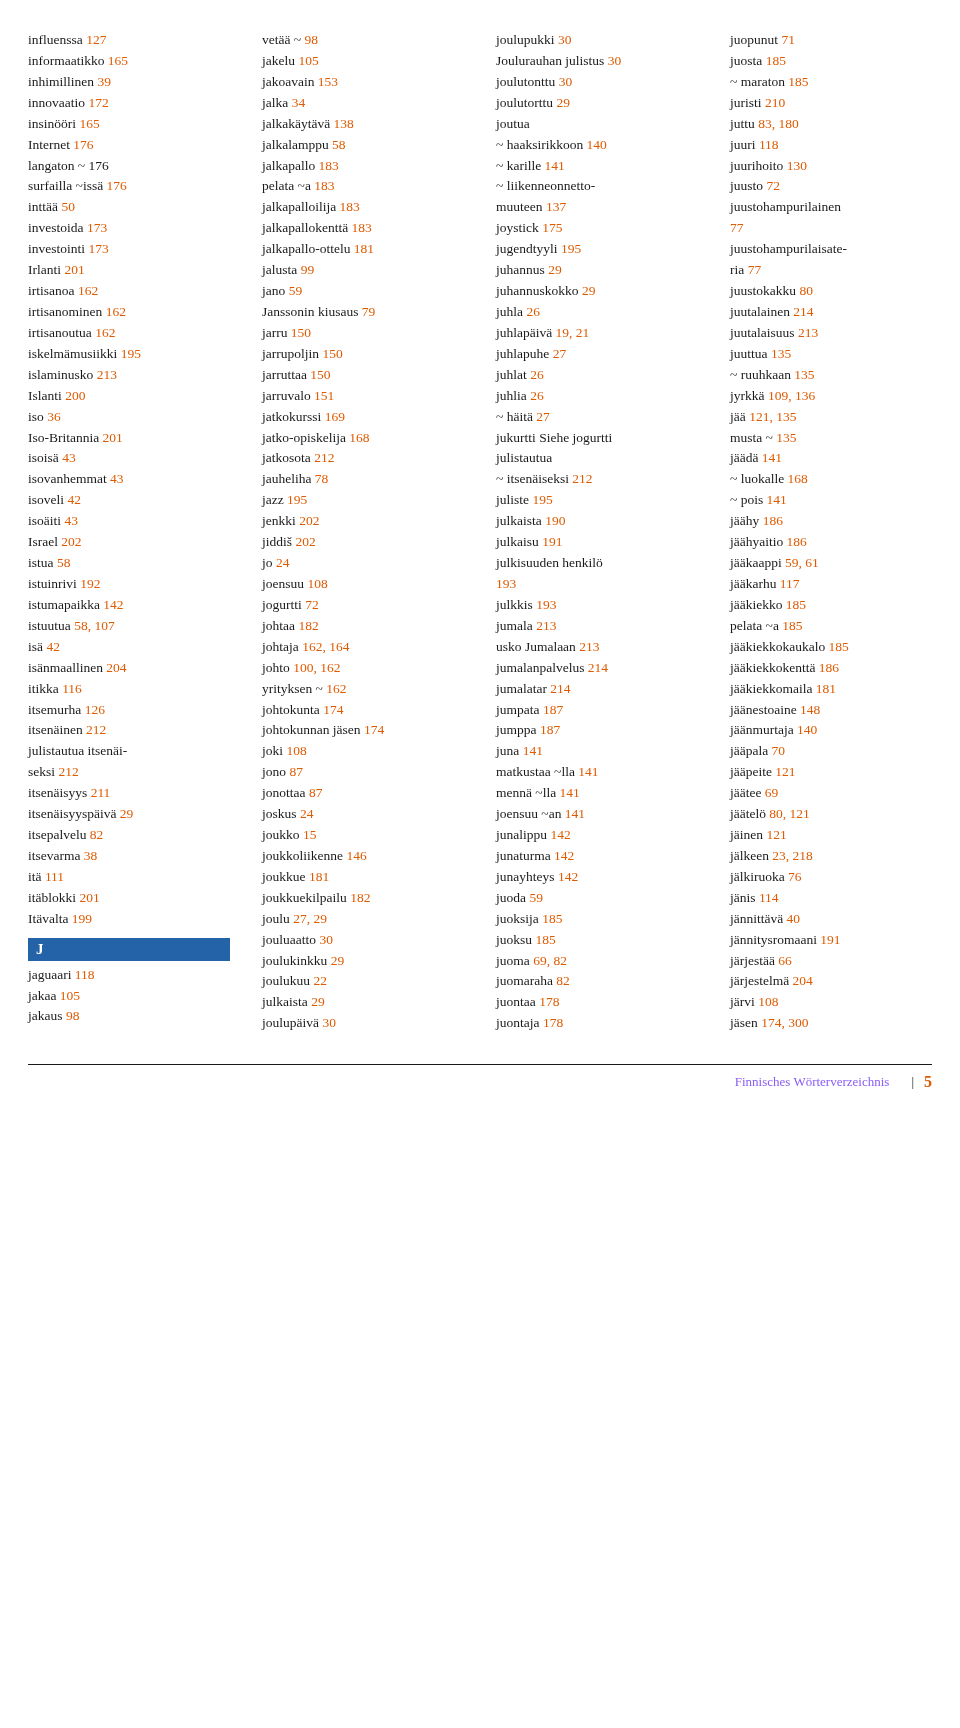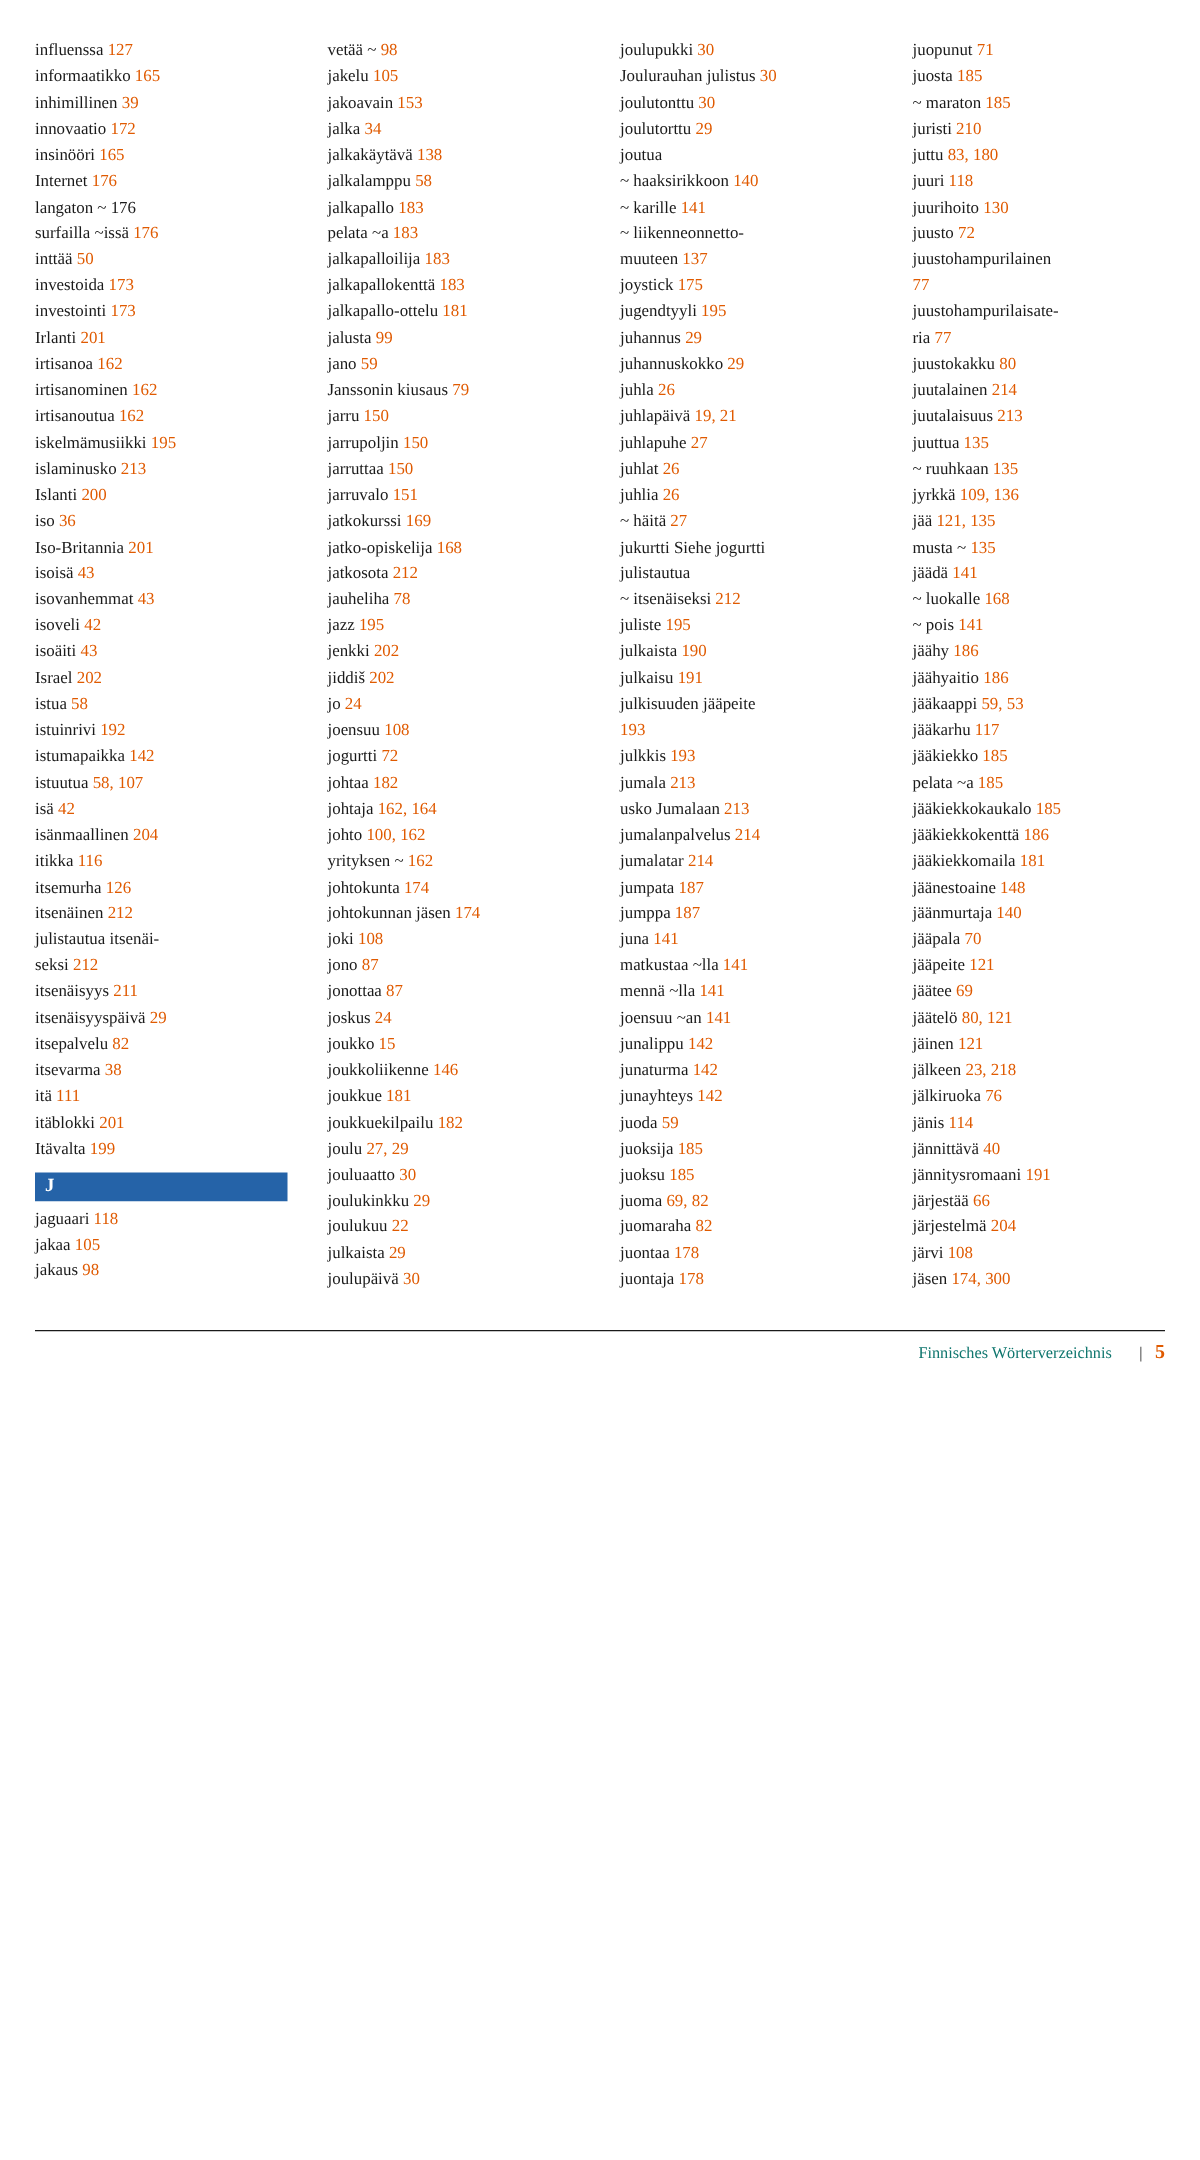--- a/index.html
+++ b/index.html
@@ -46,21 +46,21 @@
     .footer {
       display: flex;
       justify-content: flex-end;
       align-items: center;
       border-top: 1.5px solid #1a1a1a;
       margin-top: 30px;
       padding-top: 8px;
       font-size: 13px;
     }
     .footer-text {
-      color: #0f766e;
+      color: #8b5cf6;
       margin-right: 12px;
     }
     .footer-num {
       color: #e05a00;
       font-size: 16px;
       font-weight: bold;
     }
   </style>
 </head>
 <body>
@@ -187,21 +187,21 @@
       <div class="entry"><span class="entry-word">juhlapuhe</span> <span class="entry-num">27</span></div>
       <div class="entry"><span class="entry-word">juhlat</span> <span class="entry-num">26</span></div>
       <div class="entry"><span class="entry-word">juhlia</span> <span class="entry-num">26</span></div>
       <div class="entry"><span class="entry-word">  ~ häitä</span> <span class="entry-num">27</span></div>
       <div class="entry"><span class="entry-word">jukurtti</span> <span style="">Siehe</span> <span class="entry-word">jogurtti</span></div>
       <div class="entry"><span class="entry-word">julistautua</span></div>
       <div class="entry"><span class="entry-word">  ~ itsenäiseksi</span> <span class="entry-num">212</span></div>
       <div class="entry"><span class="entry-word">juliste</span> <span class="entry-num">195</span></div>
       <div class="entry"><span class="entry-word">julkaista</span> <span class="entry-num">190</span></div>
       <div class="entry"><span class="entry-word">julkaisu</span> <span class="entry-num">191</span></div>
-      <div class="entry"><span class="entry-word">julkisuuden jääpeite</span></div>
+      <div class="entry"><span class="entry-word">julkisuuden henkilö</span></div>
       <div class="entry"><span class="entry-word">  </span> <span class="entry-num">193</span></div>
       <div class="entry"><span class="entry-word">julkkis</span> <span class="entry-num">193</span></div>
       <div class="entry"><span class="entry-word">jumala</span> <span class="entry-num">213</span></div>
       <div class="entry"><span class="entry-word">  usko Jumalaan</span> <span class="entry-num">213</span></div>
       <div class="entry"><span class="entry-word">jumalanpalvelus</span> <span class="entry-num">214</span></div>
       <div class="entry"><span class="entry-word">jumalatar</span> <span class="entry-num">214</span></div>
       <div class="entry"><span class="entry-word">jumpata</span> <span class="entry-num">187</span></div>
       <div class="entry"><span class="entry-word">jumppa</span> <span class="entry-num">187</span></div>
       <div class="entry"><span class="entry-word">juna</span> <span class="entry-num">141</span></div>
       <div class="entry"><span class="entry-word">  matkustaa ~lla</span> <span class="entry-num">141</span></div>
@@ -238,21 +238,21 @@
       <div class="entry"><span class="entry-word">juuttua</span> <span class="entry-num">135</span></div>
       <div class="entry"><span class="entry-word">  ~ ruuhkaan</span> <span class="entry-num">135</span></div>
       <div class="entry"><span class="entry-word">jyrkkä</span> <span class="entry-num">109, 136</span></div>
       <div class="entry"><span class="entry-word">jää</span> <span class="entry-num">121, 135</span></div>
       <div class="entry"><span class="entry-word">  musta ~</span> <span class="entry-num">135</span></div>
       <div class="entry"><span class="entry-word">jäädä</span> <span class="entry-num">141</span></div>
       <div class="entry"><span class="entry-word">  ~ luokalle</span> <span class="entry-num">168</span></div>
       <div class="entry"><span class="entry-word">  ~ pois</span> <span class="entry-num">141</span></div>
       <div class="entry"><span class="entry-word">jäähy</span> <span class="entry-num">186</span></div>
       <div class="entry"><span class="entry-word">jäähyaitio</span> <span class="entry-num">186</span></div>
-      <div class="entry"><span class="entry-word">jääkaappi</span> <span class="entry-num">59, 53</span></div>
+      <div class="entry"><span class="entry-word">jääkaappi</span> <span class="entry-num">59, 61</span></div>
       <div class="entry"><span class="entry-word">jääkarhu</span> <span class="entry-num">117</span></div>
       <div class="entry"><span class="entry-word">jääkiekko</span> <span class="entry-num">185</span></div>
       <div class="entry"><span class="entry-word">  pelata ~a</span> <span class="entry-num">185</span></div>
       <div class="entry"><span class="entry-word">jääkiekkokaukalo</span> <span class="entry-num">185</span></div>
       <div class="entry"><span class="entry-word">jääkiekkokenttä</span> <span class="entry-num">186</span></div>
       <div class="entry"><span class="entry-word">jääkiekkomaila</span> <span class="entry-num">181</span></div>
       <div class="entry"><span class="entry-word">jäänestoaine</span> <span class="entry-num">148</span></div>
       <div class="entry"><span class="entry-word">jäänmurtaja</span> <span class="entry-num">140</span></div>
       <div class="entry"><span class="entry-word">jääpala</span> <span class="entry-num">70</span></div>
       <div class="entry"><span class="entry-word">jääpeite</span> <span class="entry-num">121</span></div>

